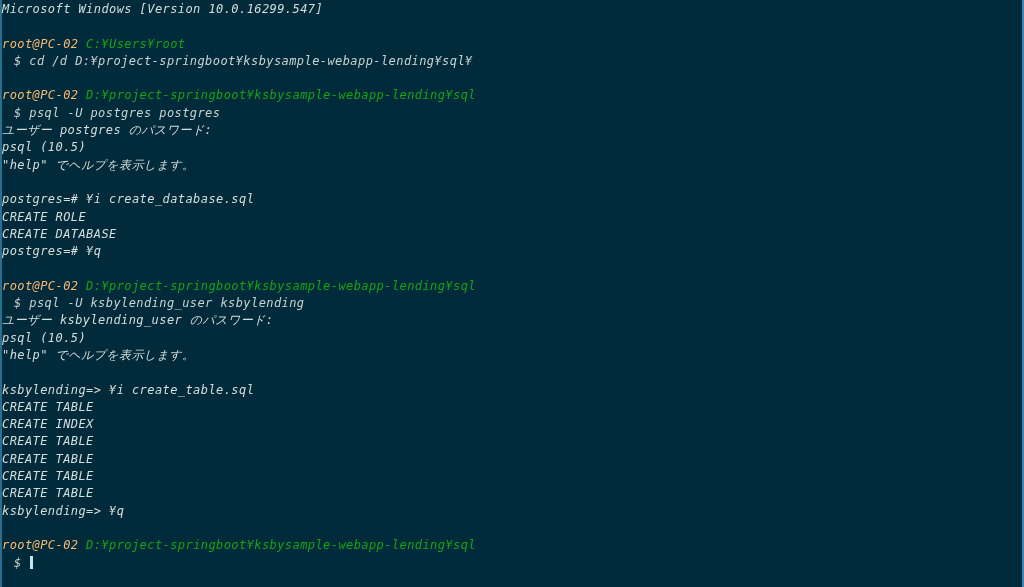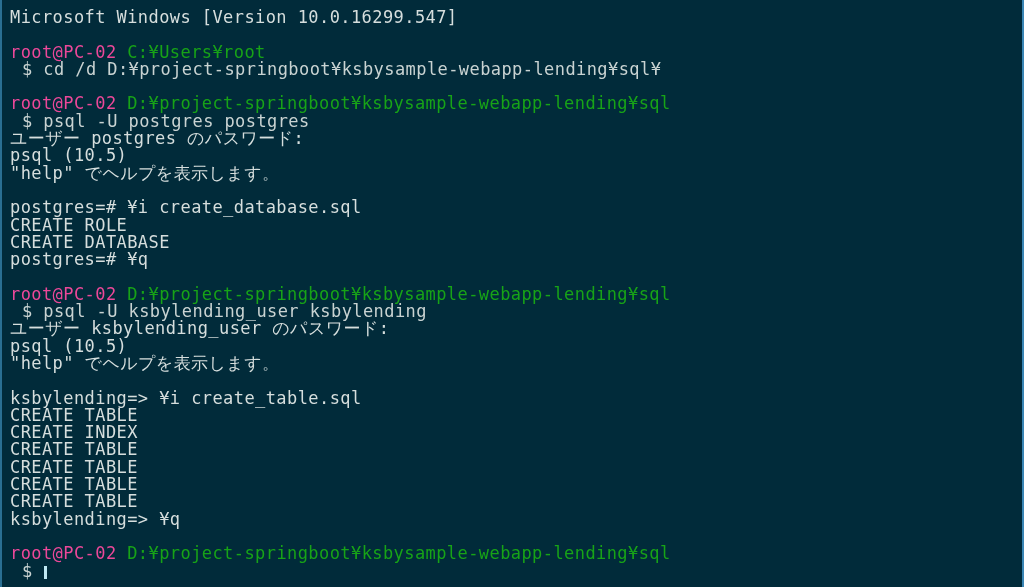--- a/index.html
+++ b/index.html
@@ -28,37 +28,38 @@
     right: 0; top: 0;
     width: 2px; height: 587px;
     background: #3a86b5;
   }
   #console-output {
     position: absolute;
     left: 2px;
     top: 1px;
     right: 2px;
     bottom: 0;
-    padding: 8px;
-    font-size: 17px;
+    padding: 0;
+    font-size: 12px;
     line-height: 17.3px;
     letter-spacing: 0.42px;
     white-space: pre;
     color: #d8e0e0;
+    font-style: italic;
   }
   .line {
     height: 17.3px;
     white-space: pre;
   }
   .line.blank {
     height: 17.3px;
   }
   
   .c-default { color: #d6dedd; }
-  .c-host    { color: #ec4899; }
+  .c-host    { color: #fdba74; }
   .c-path    { color: #17a317; }
   .c-prompt  { color: #c9d3d2; margin-left: 12px; }
 
   .cursor {
     display: inline-block;
     width: 3px;
     height: 13px;
     background: #bfe8f3;
     vertical-align: -2px;
     margin-left: 1px;

